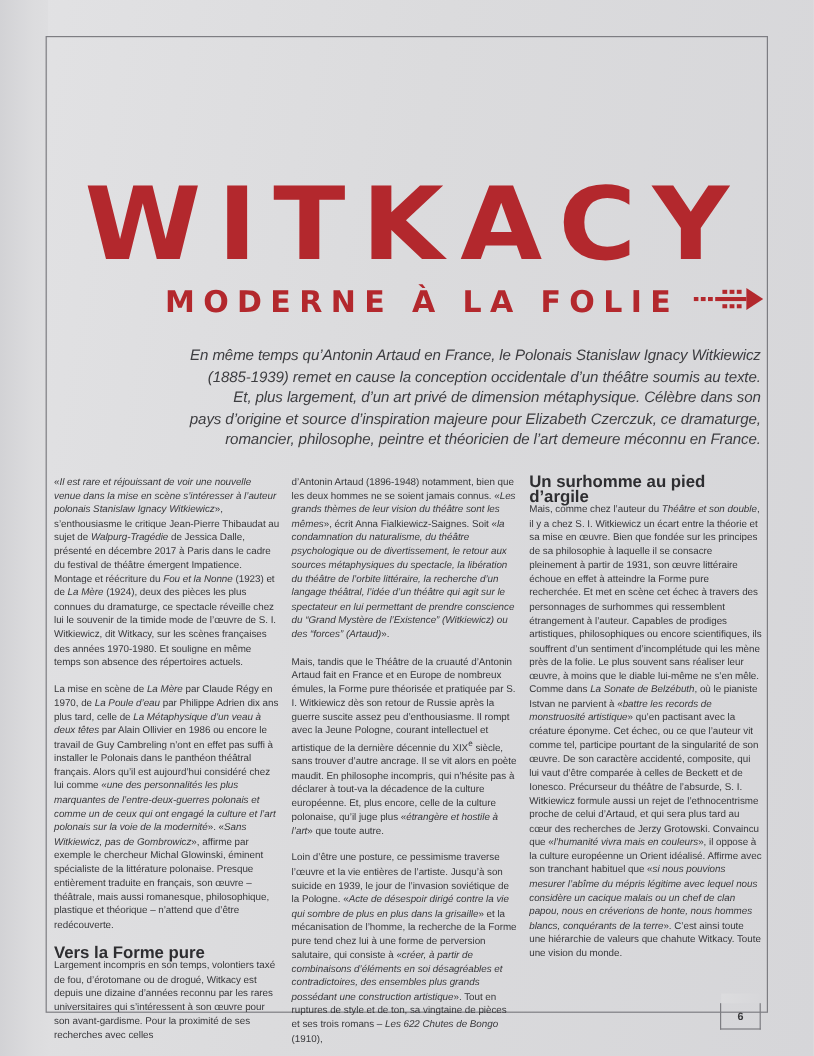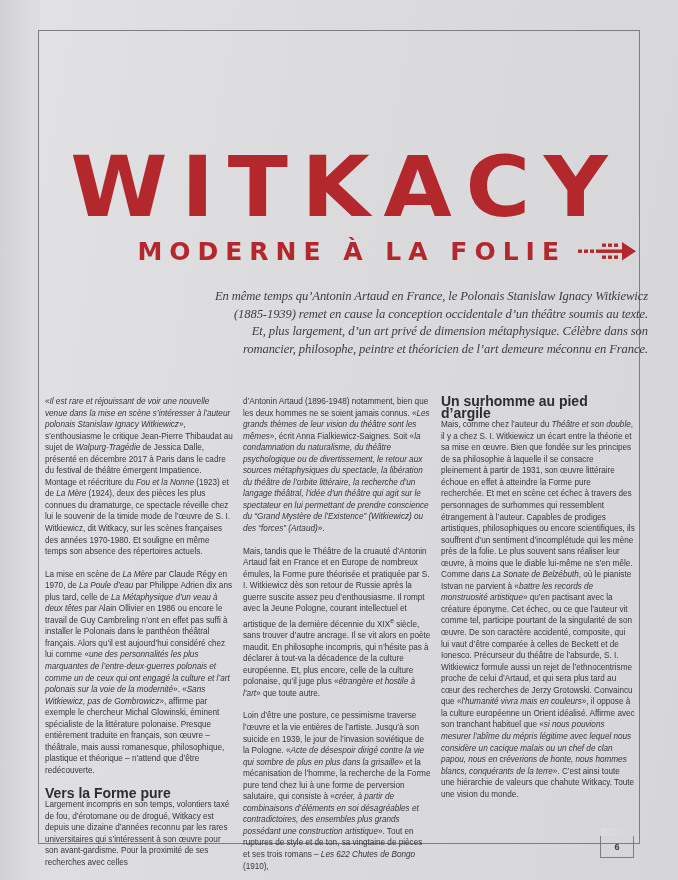--- a/index.html
+++ b/index.html
@@ -73,21 +73,21 @@
         rgba(220,220,222,0.96) 22px
       );
     -webkit-background-clip: text;
     background-clip: text;
     transform: scaleX(1.05);
     transform-origin: center;
   }
 
   .subwordmark-row {
     display: flex;
-    align-items: center;
+    align-items: flex-start;
     justify-content: flex-end;
     gap: 12px;
     margin-top: 10px;
     padding-right: 4px;
   }
   .subwordmark {
     font-family: "DejaVu Sans", sans-serif;
     font-weight: 700;
     font-size: 25px;
     letter-spacing: 7px;
@@ -106,24 +106,24 @@
   .arrow-glyph {
     display: inline-block;
     width: 58px;
     height: 24px;
     position: relative;
   }
 
   
   #standfirst {
     position: absolute;
-    left: 60px;
+    left: 46px;
     top: 288px;
     width: 588px;
-    font-family: Liberation Serif, serif;
+    font-family: Liberation Sans, sans-serif;
     font-style: italic;
     font-size: 12.6px;
     line-height: 17.6px;
     color: #3d3d40;
     text-align: right;
     letter-spacing: -0.1px;
   }
   #standfirst .ln { display: block; white-space: nowrap; }
 
   
@@ -214,20 +214,21 @@
           </g>
         </svg>
       </span>
     </div>
   </div>
 
   <div id="standfirst">
       <span class="ln">En même temps qu’Antonin Artaud en France, le Polonais Stanislaw Ignacy Witkiewicz</span>
       <span class="ln">(1885-1939) remet en cause la conception occidentale d’un théâtre soumis au texte.</span>
       <span class="ln">Et, plus largement, d’un art privé de dimension métaphysique. Célèbre dans son</span>
+      <span class="ln">pays d’origine et source d’inspiration majeure pour Elizabeth Czerczuk, ce dramaturge,</span>
       <span class="ln">romancier, philosophe, peintre et théoricien de l’art demeure méconnu en France.</span>
     </div>
 
   <div id="columns">
       <div class="col">
         <p>«<i>Il est rare et réjouissant de voir une nouvelle venue dans la mise en scène s’intéresser à l’auteur polonais Stanislaw Ignacy Witkiewicz</i>», s’enthousiasme le critique Jean-Pierre Thibaudat au sujet de <i>Walpurg-Tragédie</i> de Jessica Dalle, présenté en décembre 2017 à Paris dans le cadre du festival de théâtre émergent Impatience. Montage et réécriture du <i>Fou et la Nonne</i> (1923) et de <i>La Mère</i> (1924), deux des pièces les plus connues du dramaturge, ce spectacle réveille chez lui le souvenir de la timide mode de l’œuvre de S. I. Witkiewicz, dit Witkacy, sur les scènes françaises des années 1970-1980. Et souligne en même temps son absence des répertoires actuels.</p>
         <p>La mise en scène de <i>La Mère</i> par Claude Régy en 1970, de <i>La Poule d’eau</i> par Philippe Adrien dix ans plus tard, celle de <i>La Métaphysique d’un veau à deux têtes</i> par Alain Ollivier en 1986 ou encore le travail de Guy Cambreling n’ont en effet pas suffi à installer le Polonais dans le panthéon théâtral français. Alors qu’il est aujourd’hui considéré chez lui comme «<i>une des personnalités les plus marquantes de l’entre-deux-guerres polonais et comme un de ceux qui ont engagé la culture et l’art polonais sur la voie de la modernité</i>». «<i>Sans Witkiewicz, pas de Gombrowicz</i>», affirme par exemple le chercheur Michal Glowinski, éminent spécialiste de la littérature polonaise. Presque entièrement traduite en français, son œuvre – théâtrale, mais aussi romanesque, philosophique, plastique et théorique – n’attend que d’être redécouverte.</p>
         <h3>Vers la Forme pure</h3>
         <p>Largement incompris en son temps, volontiers taxé de fou, d’érotomane ou de drogué, Witkacy est depuis une dizaine d’années reconnu par les rares universitaires qui s’intéressent à son œuvre pour son avant-gardisme. Pour la proximité de ses recherches avec celles</p>
       </div>

